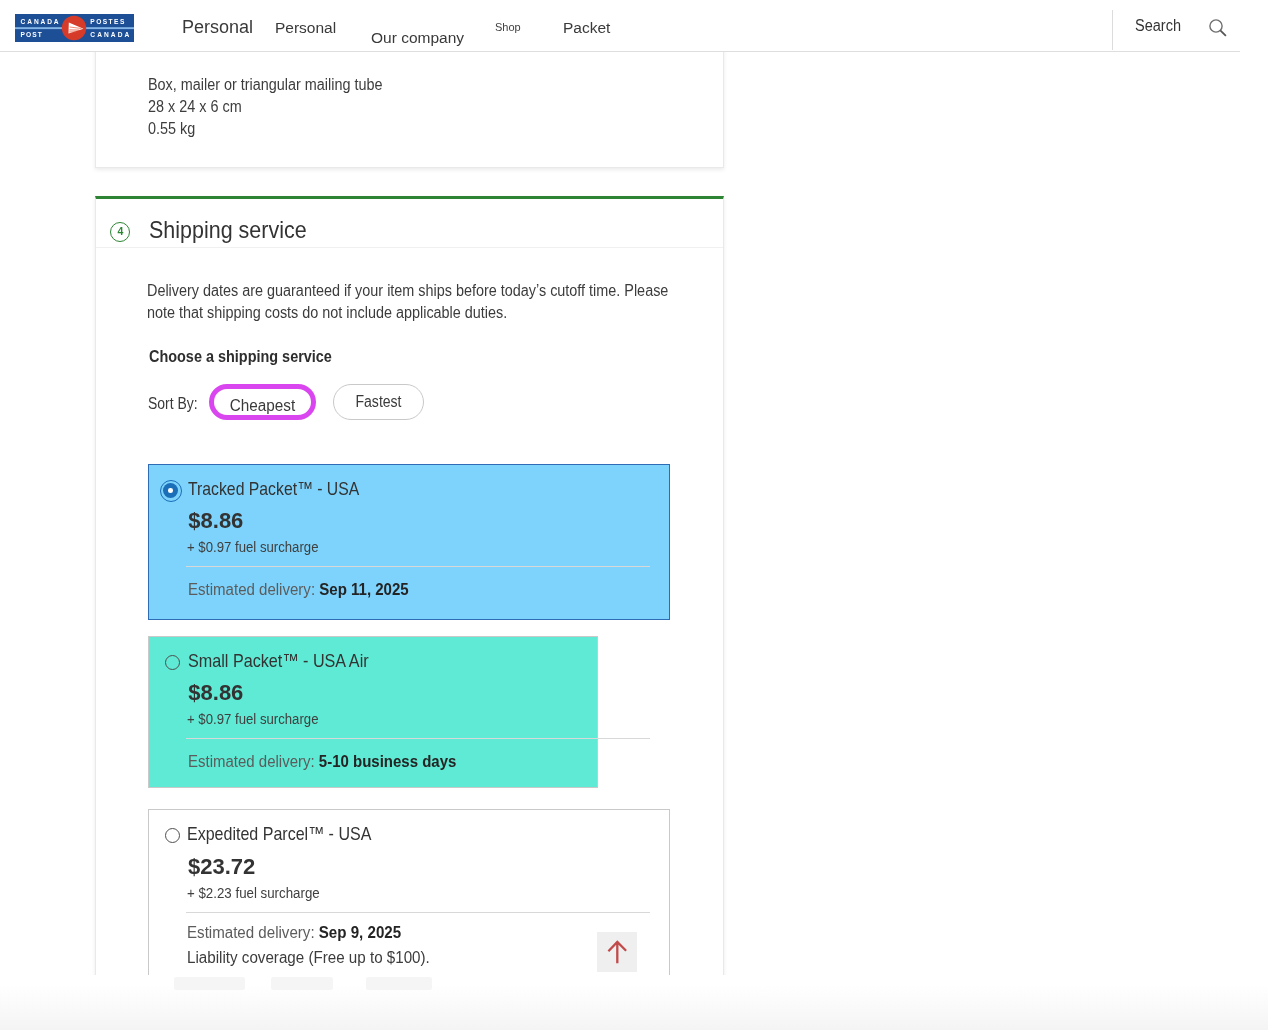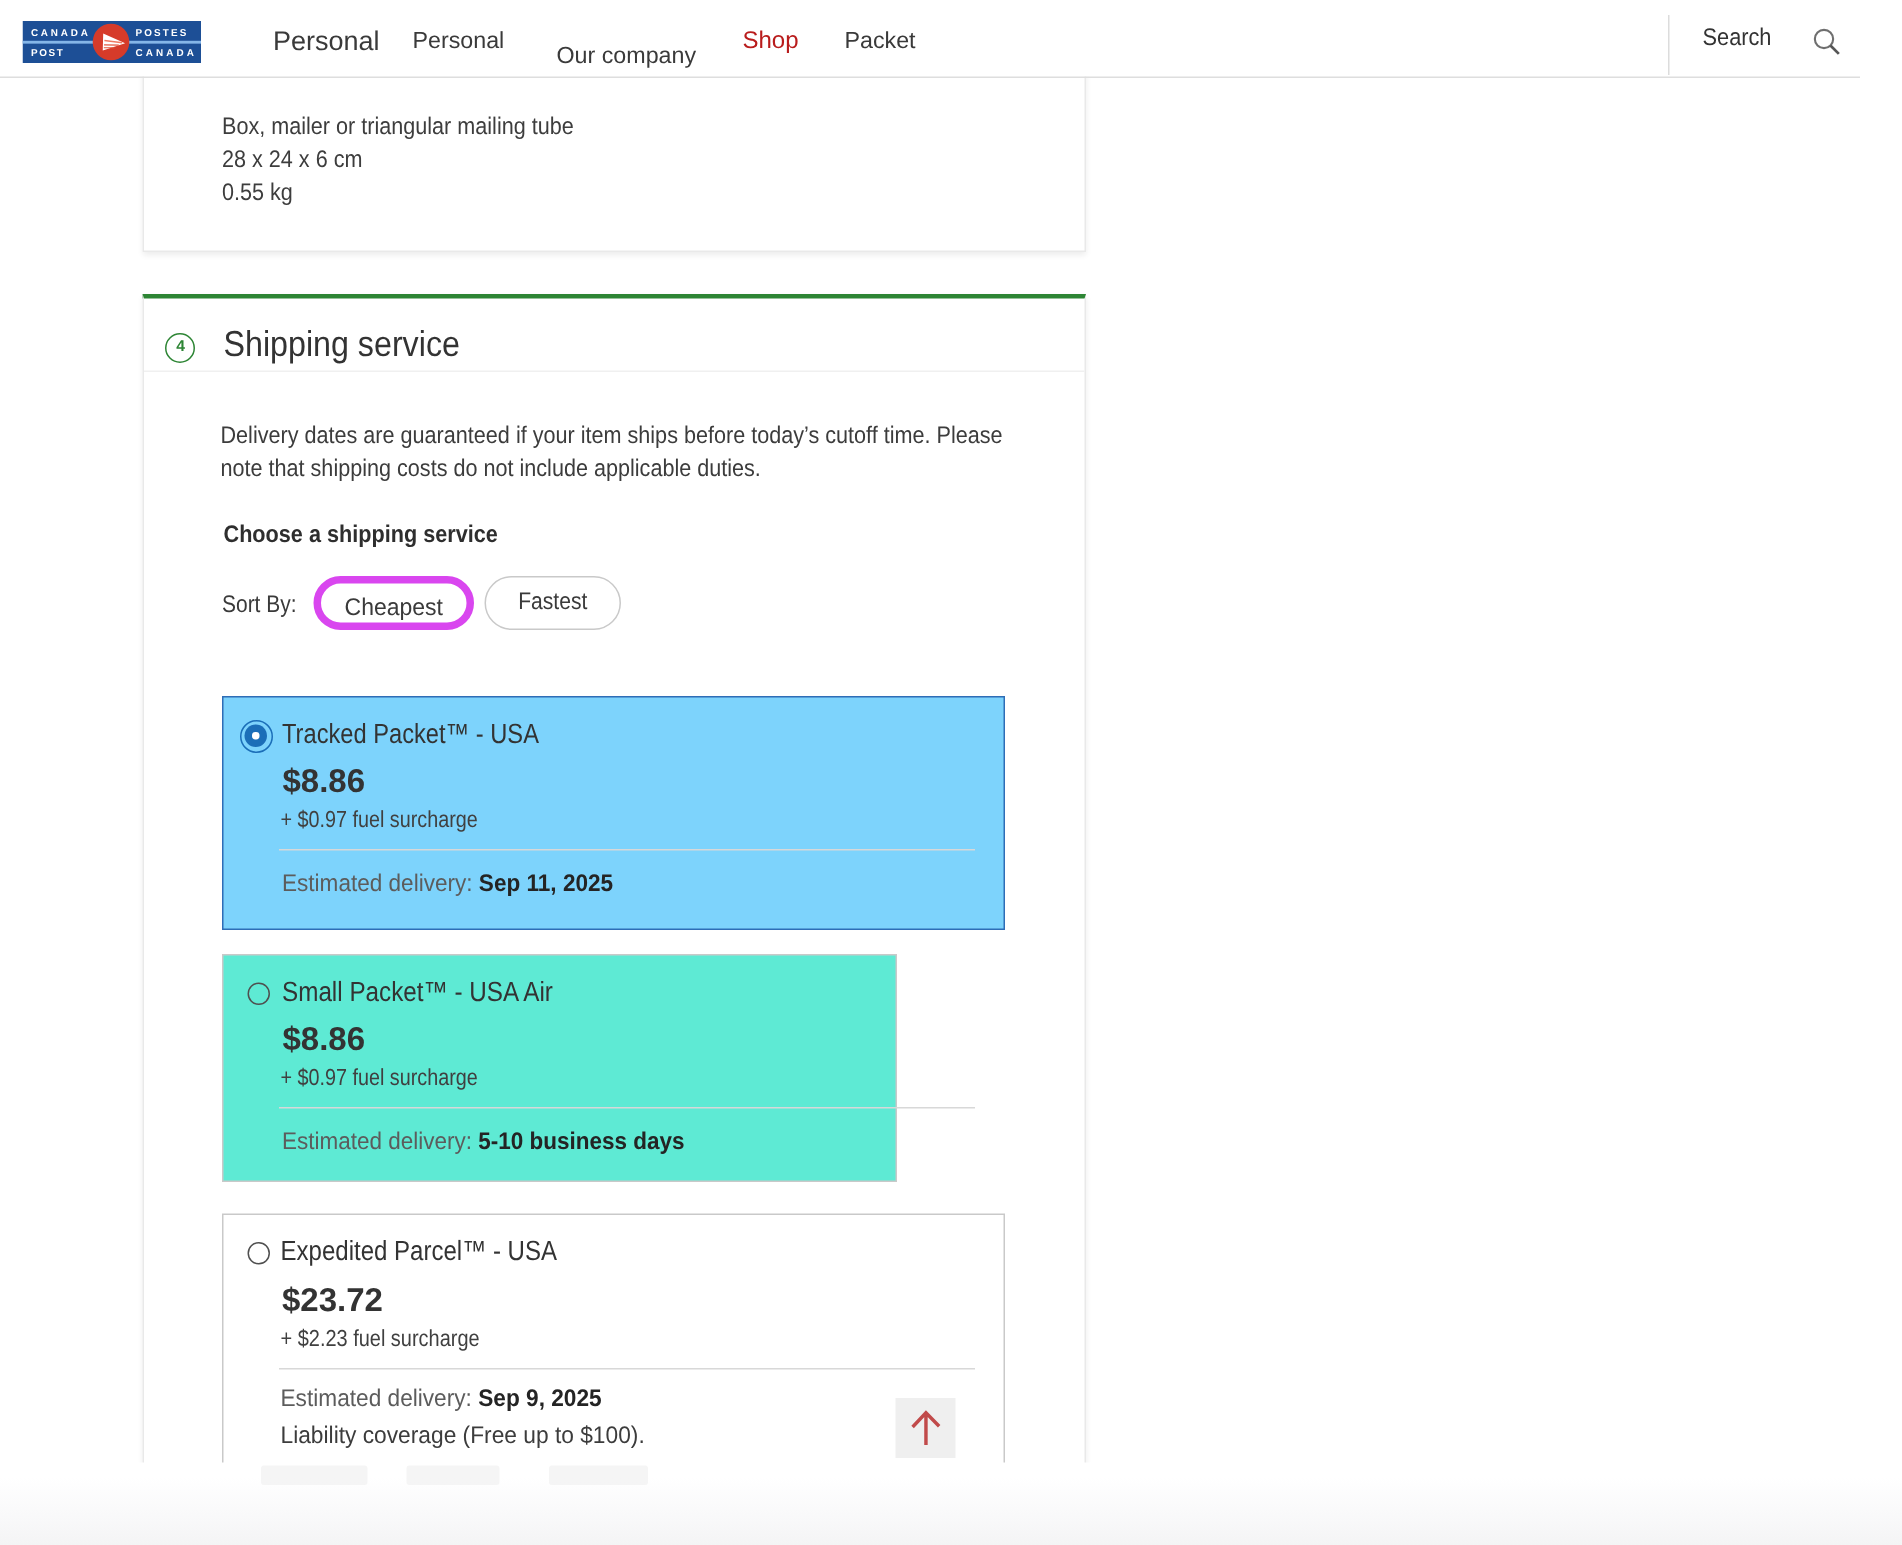--- a/index.html
+++ b/index.html
@@ -33,21 +33,21 @@
       <text x="5.6" y="9.95" textLength="38" lengthAdjust="spacing">CANADA</text>
       <text x="5.6" y="23.2" textLength="21.3" lengthAdjust="spacing">POST</text>
       <text x="75.3" y="9.95" textLength="34" lengthAdjust="spacing">POSTES</text>
       <text x="75.3" y="23.2" textLength="39" lengthAdjust="spacing">CANADA</text>
     </g>
   </svg>
 
   <div class="abs sx" style="z-index:11; left:182px; top:18px; font-size:18px; line-height:19px; color:#3a3a3a;">Personal</div>
   <div class="abs sx" style="z-index:11; left:275px; top:18px; font-size:15.5px; line-height:19px; color:#3a3a3a;">Personal</div>
   <div class="abs sx" style="z-index:11; left:371px; top:18px; font-size:15.5px; line-height:19px; color:#3a3a3a;margin-top:10px;">Our company</div>
-  <div class="abs sx" style="z-index:11; left:495px; top:18px; font-size:16px; line-height:19px; color:#b91c1c;">Shop</div>
+  <div class="abs sx" style="z-index:11; left:495px; top:18px; font-size:11px; line-height:19px; color:#404040;">Shop</div>
   <div class="abs sx" style="z-index:11; left:563px; top:18px; font-size:15.5px; line-height:19px; color:#3a3a3a;">Packet</div>
 
   <div class="abs" style="z-index:11; left:1112px; top:10px; width:1px; height:40px; background:#dcdcdc;"></div>
   <div class="abs sx" style="z-index:11; left:1135px; top:16px; font-size:16px; line-height:19px; color:#333; transform:scaleX(0.907);">Search</div>
   <svg class="abs" style="z-index:11; left:1207px; top:17.5px;" width="22" height="22" viewBox="0 0 22 22">
     <circle cx="9" cy="8" r="6.1" fill="none" stroke="#6f6f6f" stroke-width="1.4"></circle>
     <line x1="13.3" y1="12.3" x2="18.9" y2="17.9" stroke="#565656" stroke-width="1.8"></line>
   </svg>
 
   <div class="abs" style="left:95px; top:195.5px; width:629px; height:834px; background:#fff; border-left:1px solid #e9e9e9; border-right:1px solid #e9e9e9; border-top:3.2px solid #2d8534; box-shadow:0 2px 4px rgba(0,0,0,.08); z-index:1;"></div>
@@ -59,21 +59,21 @@
   <div class="abs sx" style="z-index:2; left:146.5px; top:280.2px; font-size:16px; line-height:22.1px; color:#3c3c3c; transform:scaleX(0.9);">
     Delivery dates are guaranteed if your item ships before today’s cutoff time. Please<br>note that shipping costs do not include applicable duties.
   </div>
 
   <div class="abs sx" style="z-index:2; left:148.7px; top:345.5px; font-size:16px; line-height:21px; font-weight:bold; color:#2e2e2e; transform:scaleX(0.902);">Choose a shipping service</div>
 
   <div class="abs sx" style="z-index:2; left:148.3px; top:392.5px; font-size:16px; line-height:21px; color:#3a3a3a; transform:scaleX(0.873);">Sort By:</div>
   <div class="abs" style="z-index:2; left:208.6px; top:384px; width:107px; height:36px; border:5px solid #d946ef; border-radius:18px;">
     <div style="width:100%; text-align:center; font-size:16px; line-height:34px; color:#3a3a3a; transform:scaleX(0.957);">Cheapest</div>
   </div>
-  <div class="abs" style="z-index:2; left:323px; top:384px; width:91px; height:36px; border:1px solid #c9c9c9; border-radius:18px;">
+  <div class="abs" style="z-index:2; left:333px; top:384px; width:91px; height:36px; border:1px solid #c9c9c9; border-radius:18px;">
     <div style="width:100%; text-align:center; font-size:16px; line-height:34px; color:#3a3a3a; transform:scaleX(0.878);">Fastest</div>
   </div>
 
   <div class="abs" style="z-index:2; left:148px; top:464px; width:522px; height:156px; background:#7dd3fc; border:1px solid #2e6db6;">
     <div class="abs" style="left:10.7px; top:14.7px; width:22px; height:22px; border:1.7px solid #1b6eb8; border-radius:50%;"></div>
     <div class="abs" style="left:14px; top:18px; width:15.4px; height:15.4px; background:#1b6eb8; border-radius:50%;"></div>
     <div class="abs" style="left:19.4px; top:23.4px; width:4.6px; height:4.6px; background:#fff; border-radius:50%;"></div>
     <div class="abs sx" style="left:38.9px; top:12px; font-size:18.5px; line-height:24px; color:#333; transform:scaleX(0.853);">Tracked Packet™ - USA</div>
     <div class="abs sx" style="left:39.3px; top:42.6px; font-size:22px; line-height:26px; font-weight:bold; color:#333;">$8.86</div>
     <div class="abs sx" style="left:37.8px; top:71.5px; font-size:15.5px; line-height:20px; color:#404040; transform:scaleX(0.85);">+ $0.97 fuel surcharge</div>

